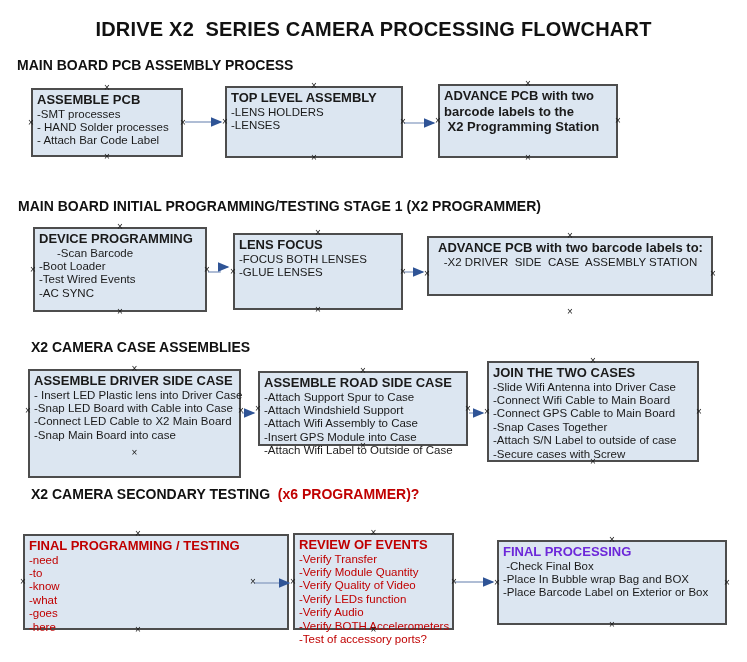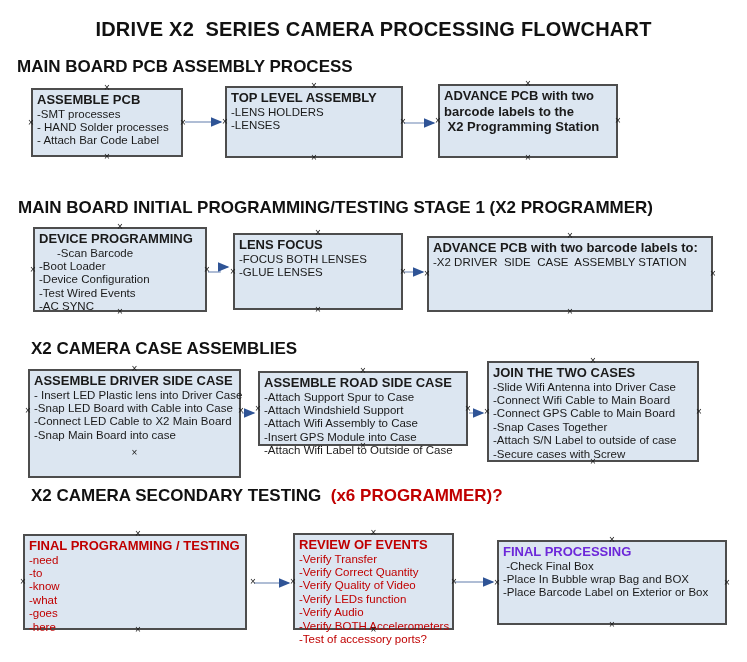--- a/index.html
+++ b/index.html
@@ -9,21 +9,21 @@
     background:#ffffff;
     font-family:"Liberation Sans", sans-serif;
     overflow:hidden;
   }
   .page-title{
     position:absolute;top:18px;left:0;width:747px;
     text-align:center;font-size:20px;font-weight:700;color:#111;
     white-space:pre;letter-spacing:.2px;
   }
   .section-heading{
-    position:absolute;font-size:17px;font-weight:700;color:#111;
+    position:absolute;font-size:14px;font-weight:700;color:#111;
     white-space:pre;
   }
   .flow-box{
     position:absolute;
     background:var(--box-fill,#dce6f1);
     border:2px solid var(--box-border,#4d4d4d);
     box-sizing:border-box;
     padding:2px 3px 0 4px;
     overflow:visible;
   }
@@ -85,38 +85,37 @@
     </div>
     <span class="handle" style="left: 528px; top: 84px; color: rgb(26, 26, 26);">×</span>
     <span class="handle" style="left: 528px; top: 158px; color: rgb(26, 26, 26);">×</span>
     <span class="handle" style="left: 438px; top: 121px; color: rgb(26, 26, 26);">×</span>
     <span class="handle" style="left: 618px; top: 121px; color: rgb(26, 26, 26);">×</span>
     <div class="section-heading" style="left: 18px; top: 198px;"><span style="color: rgb(17, 17, 17);">MAIN BOARD INITIAL PROGRAMMING/TESTING STAGE 1 (X2 PROGRAMMER)</span></div>
     <div class="flow-box" style="left: 33px; top: 227px; width: 174px; height: 85px;">
       <div class="box-title" style="color: rgb(26, 26, 26);">DEVICE PROGRAMMING</div>
       <div class="box-line" style="color: rgb(26, 26, 26); margin-left: 18px;">-Scan Barcode</div>
       <div class="box-line" style="color: rgb(26, 26, 26);">-Boot Loader</div>
-      <div class="box-line" style="color: rgb(26, 26, 26);">-Device Configuration</div>
       <div class="box-line" style="color: rgb(26, 26, 26);">-Test Wired Events</div>
       <div class="box-line" style="color: rgb(26, 26, 26);">-AC SYNC</div>
     </div>
     <span class="handle" style="left: 120px; top: 227px; color: rgb(26, 26, 26);">×</span>
     <span class="handle" style="left: 120px; top: 312px; color: rgb(26, 26, 26);">×</span>
     <span class="handle" style="left: 33px; top: 269.5px; color: rgb(26, 26, 26);">×</span>
     <span class="handle" style="left: 207px; top: 269.5px; color: rgb(26, 26, 26);">×</span>
     <div class="flow-box" style="left: 233px; top: 233px; width: 170px; height: 77px;">
       <div class="box-title" style="color: rgb(26, 26, 26);">LENS FOCUS</div>
       <div class="box-line" style="color: rgb(26, 26, 26);">-FOCUS BOTH LENSES</div>
       <div class="box-line" style="color: rgb(26, 26, 26);">-GLUE LENSES</div>
     </div>
     <span class="handle" style="left: 318px; top: 233px; color: rgb(26, 26, 26);">×</span>
     <span class="handle" style="left: 318px; top: 310px; color: rgb(26, 26, 26);">×</span>
     <span class="handle" style="left: 233px; top: 271.5px; color: rgb(26, 26, 26);">×</span>
     <span class="handle" style="left: 403px; top: 271.5px; color: rgb(26, 26, 26);">×</span>
-    <div class="flow-box" style="left: 427px; top: 236px; width: 286px; height: 76px;">
+    <div class="flow-box" style="left: 427px; top: 236px; width: 286px; height: 60px; text-align: center;">
       <div class="box-title" style="color: rgb(26, 26, 26);">ADVANCE PCB with two barcode labels to:</div>
       <div class="box-line" style="color: rgb(26, 26, 26);">-X2 DRIVER  SIDE  CASE  ASSEMBLY STATION</div>
     </div>
     <span class="handle" style="left: 570px; top: 236px; color: rgb(26, 26, 26);">×</span>
     <span class="handle" style="left: 570px; top: 312px; color: rgb(26, 26, 26);">×</span>
     <span class="handle" style="left: 427px; top: 274px; color: rgb(26, 26, 26);">×</span>
     <span class="handle" style="left: 713px; top: 274px; color: rgb(26, 26, 26);">×</span>
     <div class="section-heading" style="left: 31px; top: 339px;"><span style="color: rgb(17, 17, 17);">X2 CAMERA CASE ASSEMBLIES</span></div>
     <div class="flow-box" style="left: 28px; top: 369px; width: 213px; height: 109px;">
       <div class="box-title" style="color: rgb(26, 26, 26);">ASSEMBLE DRIVER SIDE CASE</div>
@@ -148,37 +147,37 @@
       <div class="box-line" style="color: rgb(26, 26, 26);">-Connect GPS Cable to Main Board</div>
       <div class="box-line" style="color: rgb(26, 26, 26);">-Snap Cases Together</div>
       <div class="box-line" style="color: rgb(26, 26, 26);">-Attach S/N Label to outside of case</div>
       <div class="box-line" style="color: rgb(26, 26, 26);">-Secure cases with Screw</div>
     </div>
     <span class="handle" style="left: 593px; top: 361px; color: rgb(26, 26, 26);">×</span>
     <span class="handle" style="left: 593px; top: 462px; color: rgb(26, 26, 26);">×</span>
     <span class="handle" style="left: 487px; top: 411.5px; color: rgb(26, 26, 26);">×</span>
     <span class="handle" style="left: 699px; top: 411.5px; color: rgb(26, 26, 26);">×</span>
     <div class="section-heading" style="left: 31px; top: 486px;"><span style="color: rgb(17, 17, 17);">X2 CAMERA SECONDARY TESTING  </span><span style="color: rgb(192, 0, 0);">(x6 PROGRAMMER)?</span></div>
-    <div class="flow-box" style="left: 23px; top: 534px; width: 224px; height: 96px;">
+    <div class="flow-box" style="left: 23px; top: 534px; width: 266px; height: 96px;">
       <div class="box-title" style="color: rgb(192, 0, 0);">FINAL PROGRAMMING / TESTING</div>
       <div class="box-line" style="color: rgb(192, 0, 0);">-need</div>
       <div class="box-line" style="color: rgb(192, 0, 0);">-to</div>
       <div class="box-line" style="color: rgb(192, 0, 0);">-know</div>
       <div class="box-line" style="color: rgb(192, 0, 0);">-what</div>
       <div class="box-line" style="color: rgb(192, 0, 0);">-goes</div>
       <div class="box-line" style="color: rgb(192, 0, 0);">-here</div>
     </div>
     <span class="handle" style="left: 138px; top: 534px; color: rgb(26, 26, 26);">×</span>
     <span class="handle" style="left: 138px; top: 630px; color: rgb(26, 26, 26);">×</span>
     <span class="handle" style="left: 23px; top: 582px; color: rgb(26, 26, 26);">×</span>
     <span class="handle" style="left: 253px; top: 582px; color: rgb(26, 26, 26);">×</span>
     <div class="flow-box" style="left: 293px; top: 533px; width: 161px; height: 97px;">
       <div class="box-title" style="color: rgb(192, 0, 0);">REVIEW OF EVENTS</div>
       <div class="box-line" style="color: rgb(192, 0, 0);">-Verify Transfer</div>
-      <div class="box-line" style="color: rgb(192, 0, 0);">-Verify Correct Quantity</div>
+      <div class="box-line" style="color: rgb(192, 0, 0);">-Verify Module Quantity</div>
       <div class="box-line" style="color: rgb(192, 0, 0);">-Verify Quality of Video</div>
       <div class="box-line" style="color: rgb(192, 0, 0);">-Verify LEDs function</div>
       <div class="box-line" style="color: rgb(192, 0, 0);">-Verify Audio</div>
       <div class="box-line" style="color: rgb(192, 0, 0);">-Verify BOTH Accelerometers</div>
       <div class="box-line" style="color: rgb(192, 0, 0);">-Test of accessory ports?</div>
     </div>
     <span class="handle" style="left: 373.5px; top: 533px; color: rgb(26, 26, 26);">×</span>
     <span class="handle" style="left: 373.5px; top: 630px; color: rgb(26, 26, 26);">×</span>
     <span class="handle" style="left: 293px; top: 581.5px; color: rgb(26, 26, 26);">×</span>
     <span class="handle" style="left: 454px; top: 581.5px; color: rgb(26, 26, 26);">×</span>

